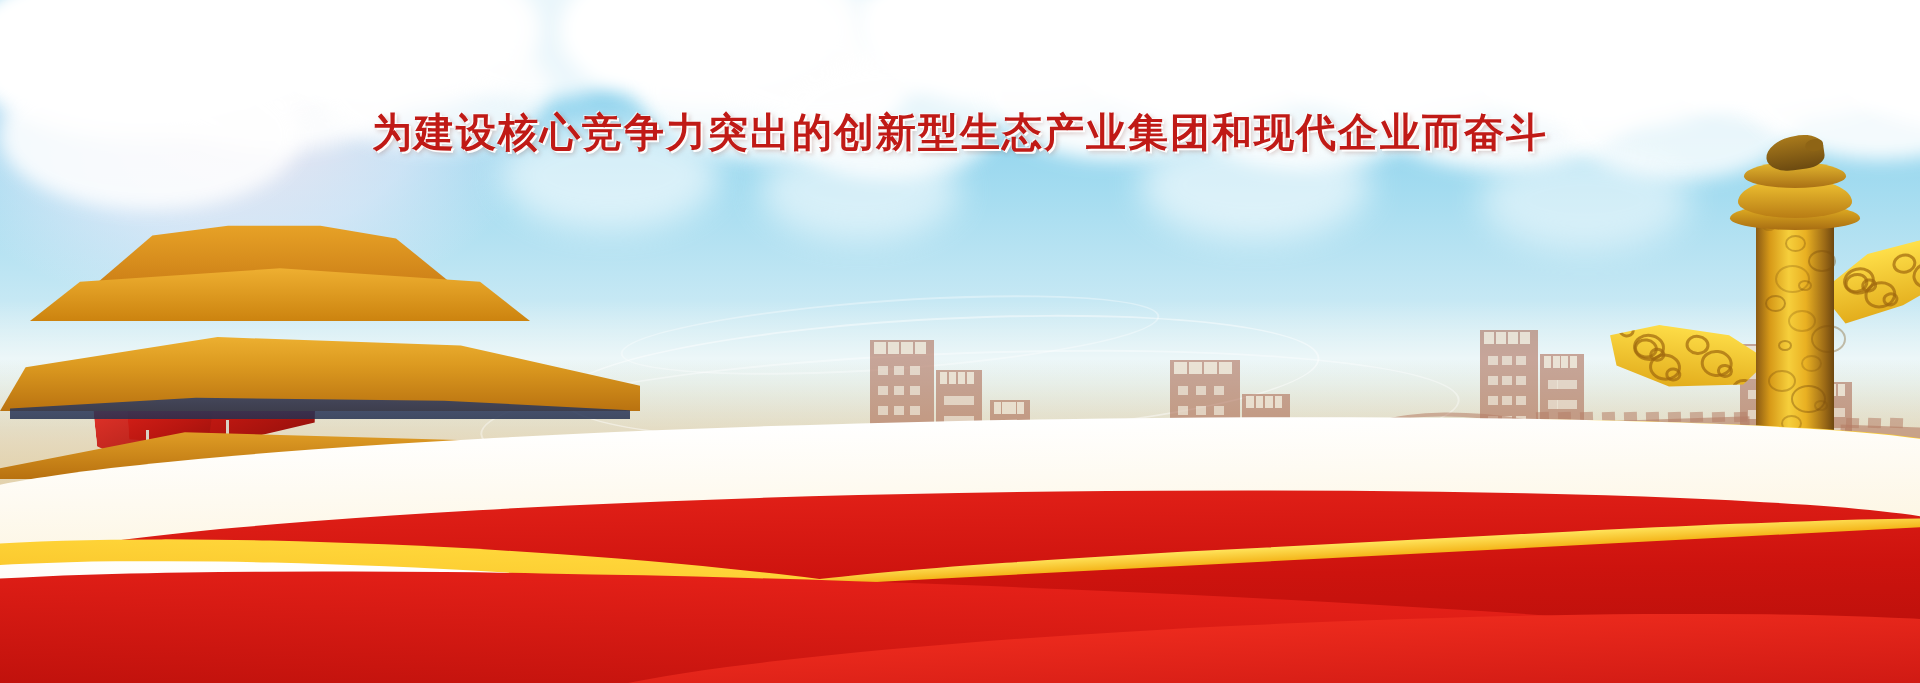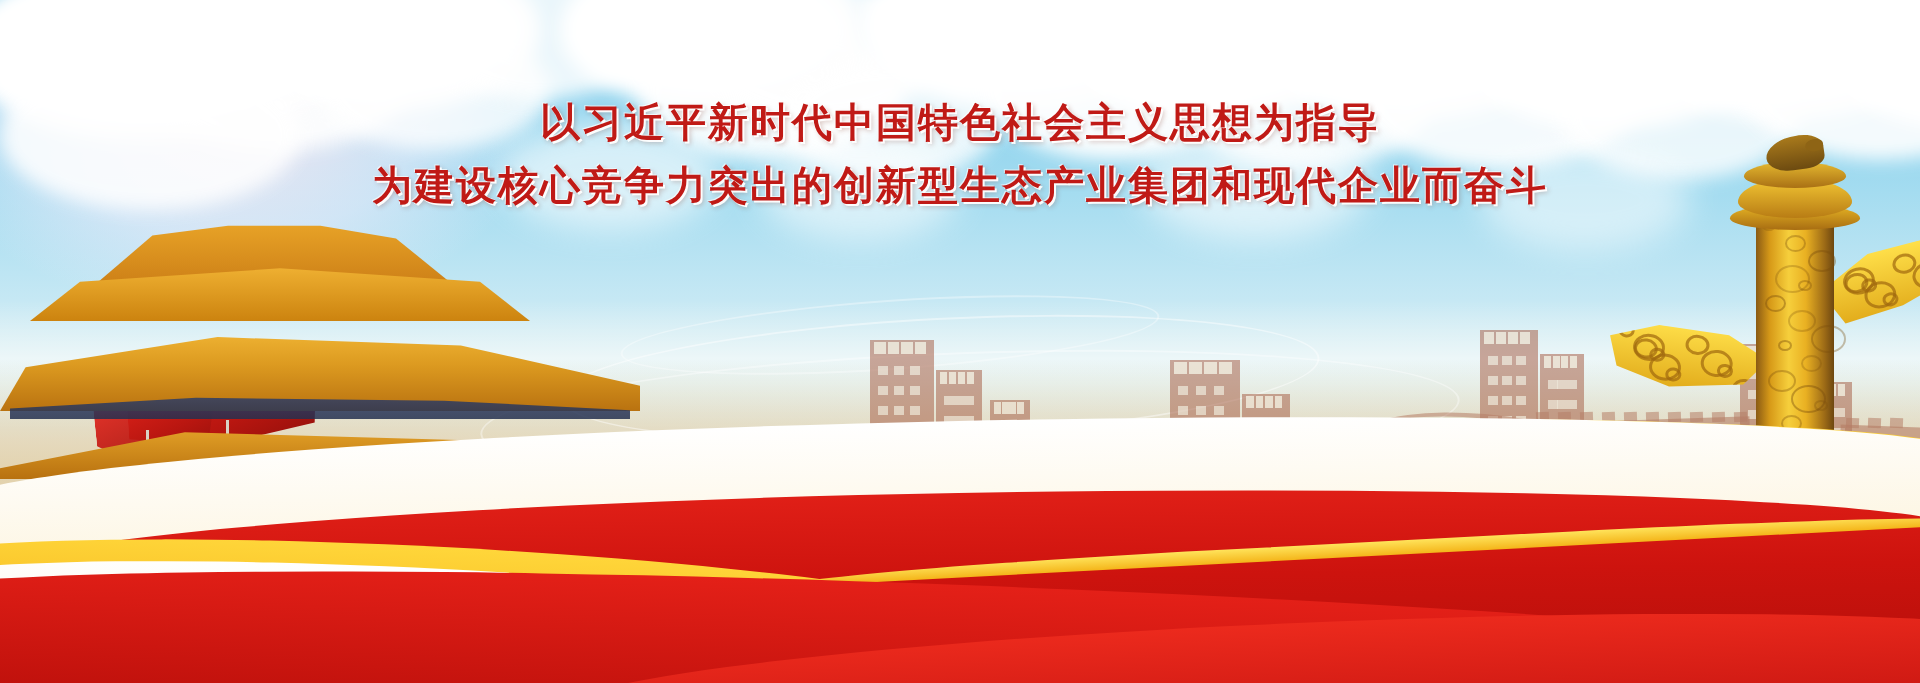--- a/index.html
+++ b/index.html
@@ -580,21 +580,20 @@
       <div class="wall-block" style="left: 1050px; top: 88px; width: 13px; height: 10px; opacity: 0.55; transform: rotate(2deg);"></div>
       <div style="position: absolute; left: 0px; top: 160px; width: 220px; height: 80px; background: rgb(168, 98, 74); opacity: 0.5; border-radius: 50% 50% 0px 0px / 100% 100% 0px 0px;"></div>
       <div style="position: absolute; left: 250px; top: 180px; width: 300px; height: 70px; background: rgb(168, 98, 74); opacity: 0.5; border-radius: 50% 50% 0px 0px / 100% 100% 0px 0px;"></div>
       <div style="position: absolute; left: 560px; top: 170px; width: 280px; height: 80px; background: rgb(168, 98, 74); opacity: 0.5; border-radius: 50% 50% 0px 0px / 100% 100% 0px 0px;"></div>
       <div style="position: absolute; left: 830px; top: 150px; width: 250px; height: 90px; background: rgb(168, 98, 74); opacity: 0.5; border-radius: 50% 50% 0px 0px / 100% 100% 0px 0px;"></div>
       <div style="position: absolute; left: 90px; top: 118px; width: 520px; height: 140px; border-top: 5px solid rgb(168, 98, 74); opacity: 0.55; border-radius: 50%; transform: rotate(-10deg);"></div>
       <div style="position: absolute; left: 480px; top: 96px; width: 460px; height: 180px; border-top: 5px solid rgb(168, 98, 74); opacity: 0.55; border-radius: 50%; transform: rotate(14deg);"></div>
     </div>
 
   <div class="title-block">
-    <div class="title-line l1">以习近平新时代中国特色社会主义思想为指导</div>
     <div class="title-line l2">为建设核心竞争力突出的创新型生态产业集团和现代企业而奋斗</div>
   </div>
 
   <div class="tiananmen">
     <div class="roof-top"></div>
     <div class="roof-top2"></div>
     <div class="roof-main"></div>
     <div class="eave-band"></div>
     <div class="roof-lower"></div>
     <div class="colonnade" id="colHost">

